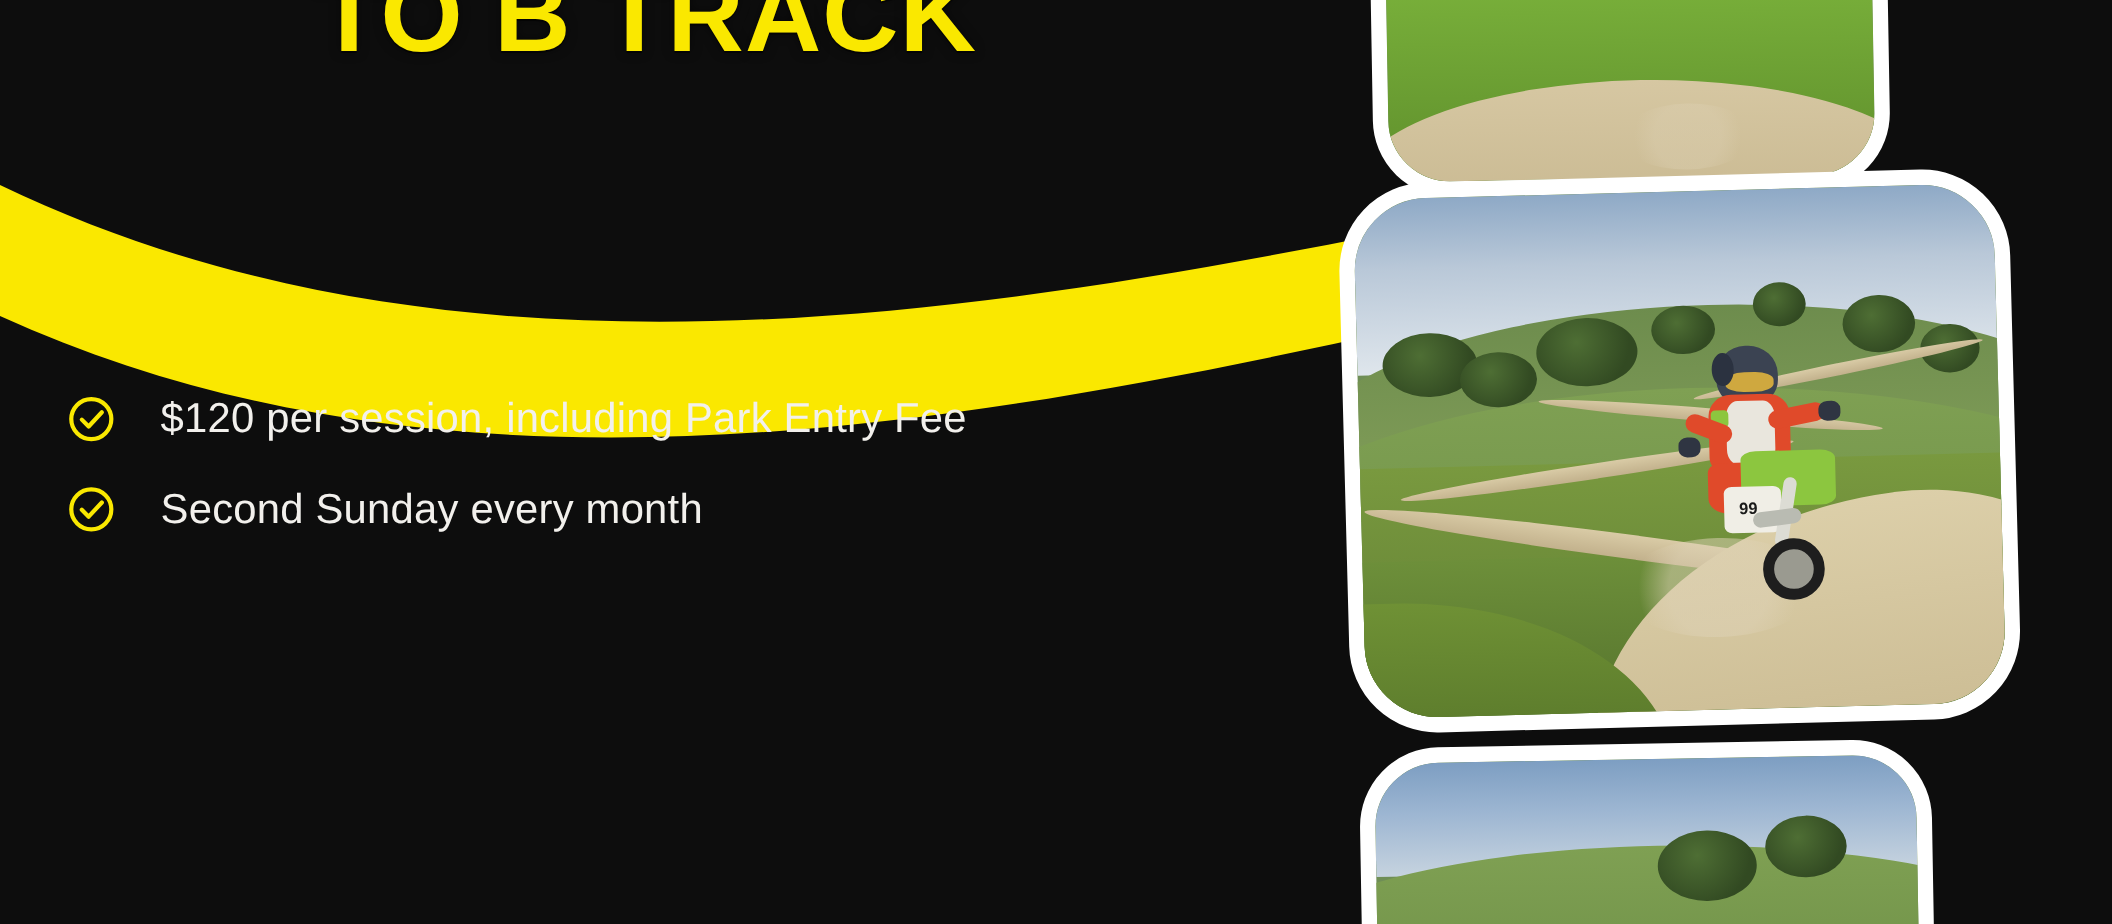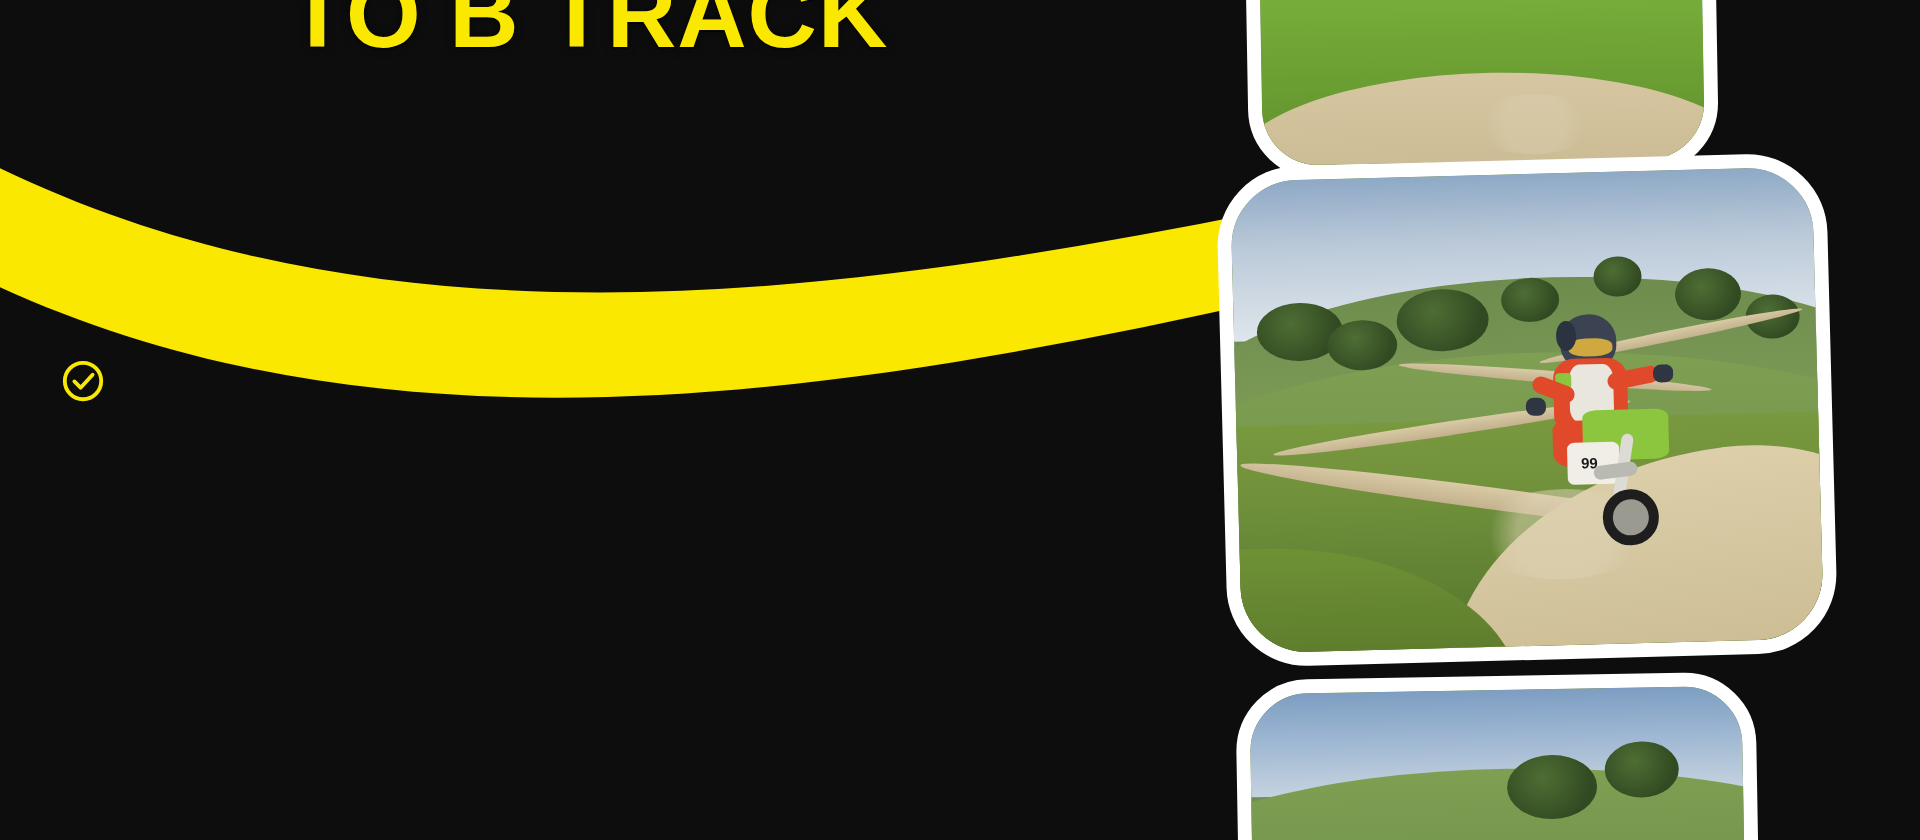--- a/index.html
+++ b/index.html
@@ -166,24 +166,32 @@
 
   <div class="headline">TO B TRACK</div>
 
   <div class="bullets">
 
     <div class="bullet-row">
       <svg class="check-icon" viewBox="0 0 48 48">
         <circle cx="24" cy="24" r="19" fill="none" stroke="#FAE800" stroke-width="4"></circle>
         <path d="M15 24.5 L21.5 31 L34 17.5" fill="none" stroke="#FAE800" stroke-width="4" stroke-linecap="round" stroke-linejoin="round"></path>
       </svg>
-    </div>
-
-
-
+      <span class="bullet-text">$120 per session, including Park Entry Fee</span>
+    </div>
+
+
+
+    <div class="bullet-row">
+      <svg class="check-icon" viewBox="0 0 48 48">
+        <circle cx="24" cy="24" r="19" fill="none" stroke="#FAE800" stroke-width="4"></circle>
+        <path d="M15 24.5 L21.5 31 L34 17.5" fill="none" stroke="#FAE800" stroke-width="4" stroke-linecap="round" stroke-linejoin="round"></path>
+      </svg>
+      <span class="bullet-text">Second Sunday every month</span>
+    </div>
 
   </div>
 
   <div class="collage">
 
     <div class="photo-card card-top">
       <div class="photo-inner">
 
         <div class="grass" style="height:58%;background:linear-gradient(#7cb43c,#5f8f2c);"></div>
         <div class="dirt-track" style="left:-8%;bottom:-14%;width:120%;height:40%;

